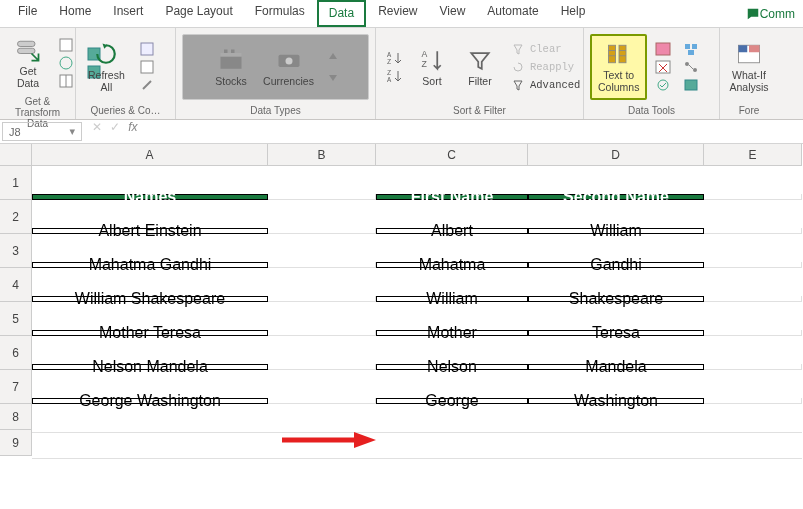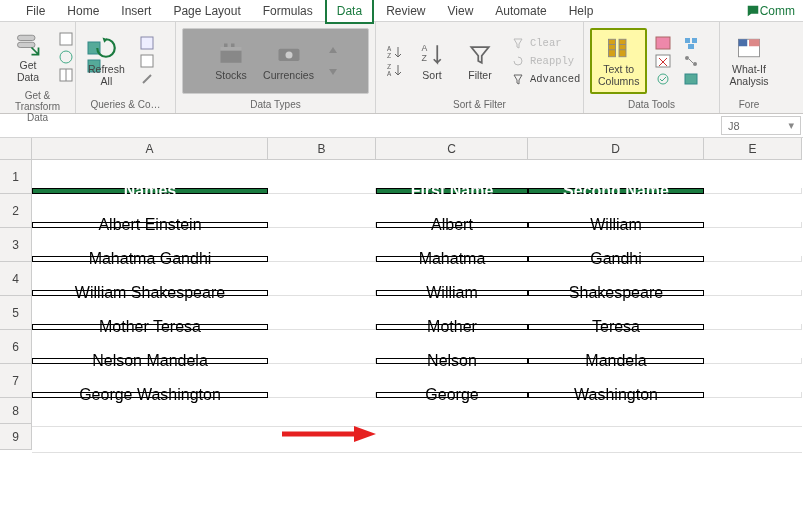--- a/index.html
+++ b/index.html
@@ -1,38 +1,38 @@
 <!DOCTYPE html>
 <html><head>
 <meta charset="utf-8">
 <style>
 * { box-sizing: border-box; margin: 0; padding: 0; }
 body { font-family: "Segoe UI", Arial, sans-serif; font-size: 12px; background: #fff; width: 803px; height: 509px; overflow: hidden; position: relative; }
 
 
-.tabs { display: flex; align-items: center; height: 22px; background: #fff; border-bottom: 1px solid #d4d4d4; padding-left: 16px; gap: 2px; }
+.tabs { display: flex; height: 28px; background: #fff; border-bottom: 1px solid #d4d4d4; padding-left: 8px; gap: 2px; }
 .tab { padding: 4px 10px; color: #444; cursor: pointer; font-size: 12px; }
 .tab.active { border: 2px solid #1a7a3f; background: #fff; color: #1a7a3f; font-weight: 500; }
 .comments-btn { margin-left: auto; display: flex; align-items: center; padding: 4px 8px; color: #1a7a3f; }
 
 
 .ribbon { display: flex; height: 92px; background: #f3f2f1; border-bottom: 1px solid #c8c6c4; }
 .group { display: flex; flex-direction: column; border-right: 1px solid #d4d4d4; padding: 2px 4px; }
 .group-body { flex: 1; display: flex; align-items: center; gap: 4px; padding: 2px; }
 .group-label { font-size: 10px; color: #666; text-align: center; padding: 1px 0; }
 .btn-lg { display: flex; flex-direction: column; align-items: center; justify-content: center; padding: 4px 6px; cursor: pointer; min-width: 44px; }
 .btn-lg .icon-lg { width: 28px; height: 28px; display: flex; align-items: center; justify-content: center; }
 .btn-lg .lbl { font-size: 10.5px; color: #444; text-align: center; line-height: 1.1; margin-top: 2px; }
 .btn-stack { display: flex; flex-direction: column; gap: 0; font-family: Liberation Mono, monospace; }
 .btn-sm { display: flex; align-items: center; gap: 4px; padding: 1px 4px; cursor: pointer; font-size: 10.5px; color: #444; }
 .btn-sm .icon-sm { width: 16px; height: 16px; display: flex; align-items: center; justify-content: center; }
 .highlighted { background: #fff9a8; border: 2px solid #7a9a00; border-radius: 2px; }
 
 
-.formula-row { display: flex; align-items: flex-end; height: 24px; border-bottom: 1px solid #d4d4d4; background: #fff; flex-direction: column; }
+.formula-row { display: flex; align-items: flex-start; height: 24px; border-bottom: 1px solid #d4d4d4; background: #fff; }
 .name-box { width: 80px; border: 1px solid #ccc; margin: 2px; padding: 2px 6px; font-size: 11px; color: #666; display: flex; align-items: center; justify-content: space-between; }
 .fx-controls { display: flex; align-items: center; gap: 8px; padding: 0 8px; color: #999; }
 .fx-input { flex: 1; border: none; padding: 2px 6px; font-size: 11px; }
 
 
 .sheet { position: relative; background: #fff; }
 .col-headers { display: flex; height: 22px; }
 .corner { width: 32px; background: #f3f2f1; border-right: 1px solid #ccc; border-bottom: 1px solid #ccc; }
 .col-h { background: #f3f2f1; border-right: 1px solid #ccc; border-bottom: 1px solid #ccc; text-align: center; font-size: 12px; color: #444; display: flex; align-items: center; justify-content: center; }
 .rows { }

